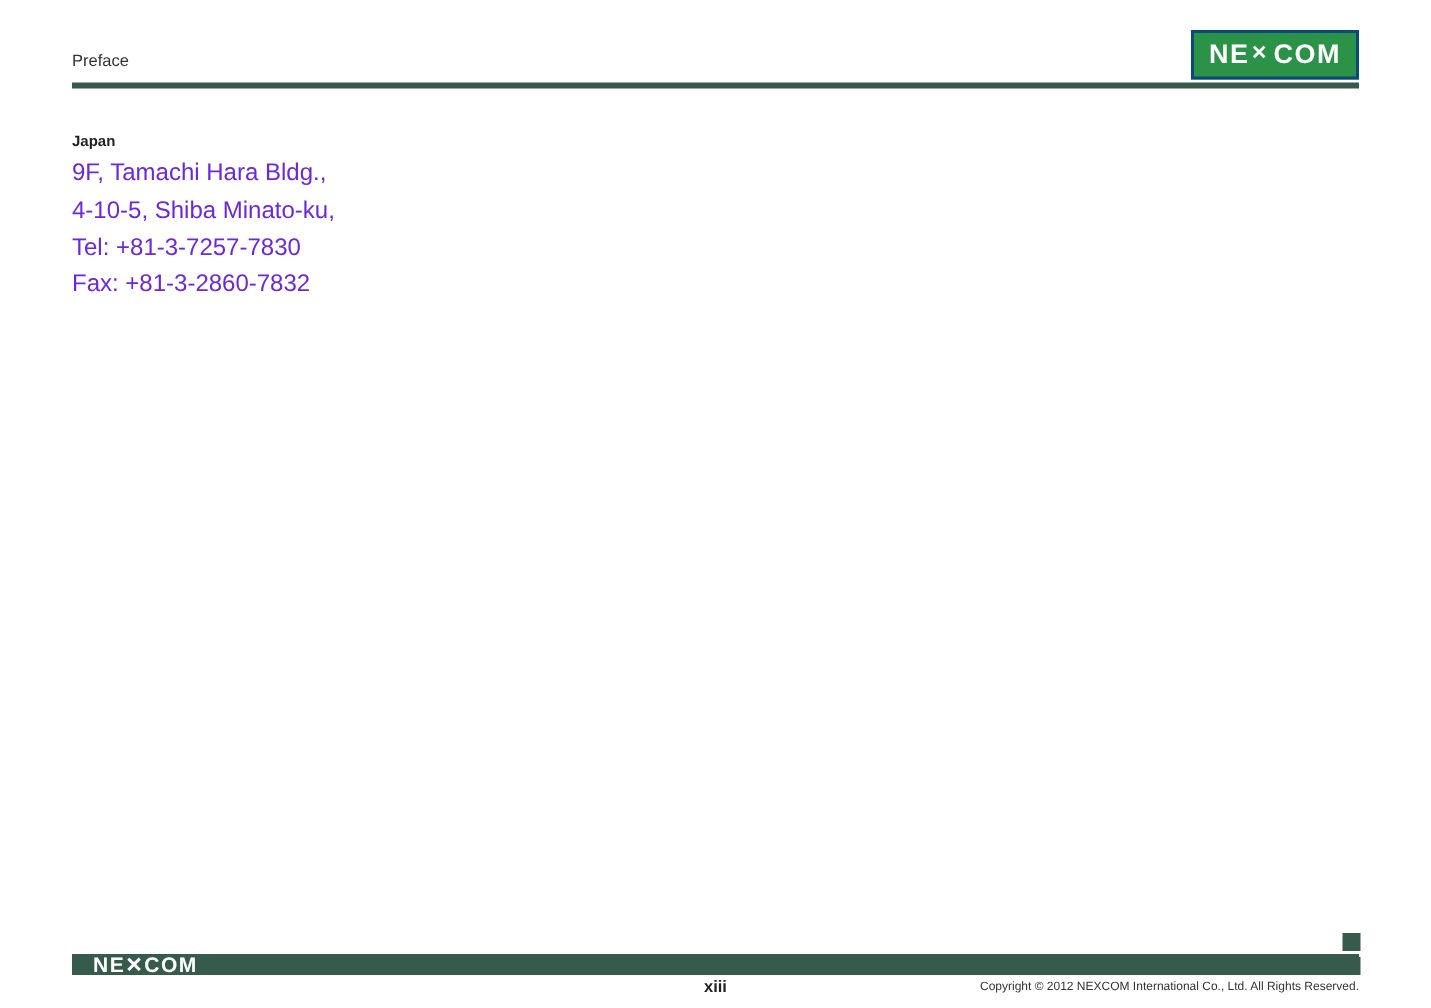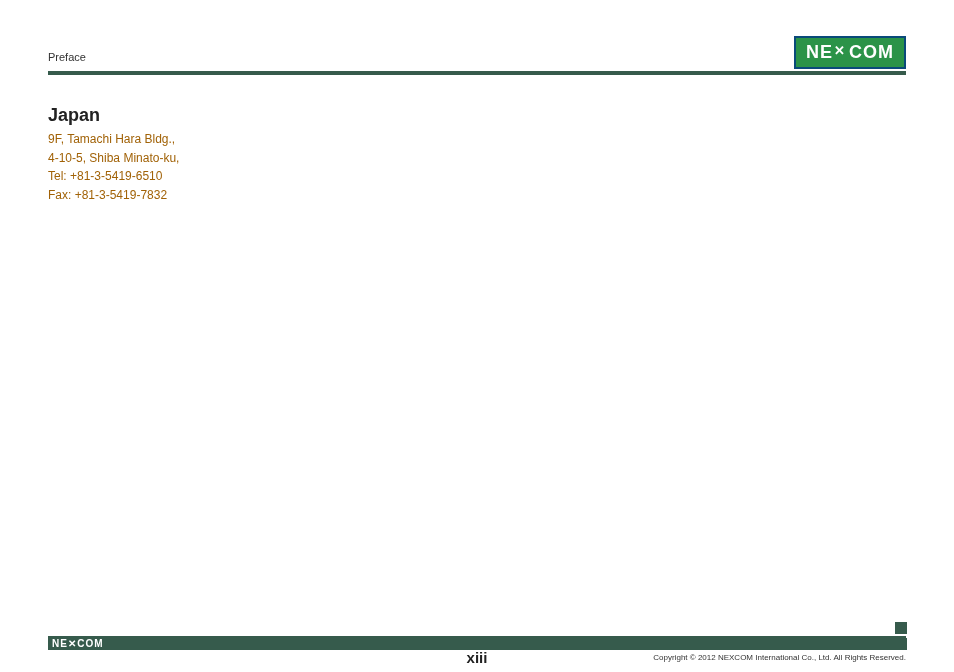--- a/index.html
+++ b/index.html
@@ -11,21 +11,21 @@
       width: 954px;
       height: 672px;
       font-family: Arial, Helvetica, sans-serif;
       background: #fff;
       position: relative;
     }
     .page-header {
       display: flex;
       justify-content: space-between;
       align-items: flex-end;
-      padding: 36px 48px 0 48px;
+      padding: 20px 48px 0 48px;
     }
     .header-label {
       font-size: 11px;
       color: #333;
       padding-bottom: 6px;
     }
     .logo-top {
       display: flex;
       align-items: center;
     }
@@ -58,49 +58,49 @@
     .header-rule {
       height: 4px;
       background: #365b4c;
       margin: 2px 48px 0 48px;
     }
     .content {
       padding: 30px 48px 0 48px;
     }
     .section-title {
       font-weight: bold;
-      font-size: 18px;
+      font-size: 10px;
       color: #222;
       margin-bottom: 4px;
     }
     .body-line {
-      font-size: 12px;
-      color: #a16207;
+      font-size: 16px;
+      color: #6d28d9;
       line-height: 1.55;
     }
     .footer {
       position: absolute;
       bottom: 0;
       left: 0;
       right: 0;
     }
     .footer-bar {
       height: 14px;
       background: #365b4c;
       margin: 0 48px;
       position: relative;
       display: flex;
       align-items: center;
     }
     .footer-logo {
       color: #fff;
-      font-size: 10px;
+      font-size: 14px;
       font-weight: bold;
       letter-spacing: 1px;
-      padding-left: 4px;
+      padding-left: 14px;
     }
     .footer-squares {
       position: absolute;
       right: -1px;
       top: -14px;
       width: 28px;
       height: 28px;
     }
     .sq {
       position: absolute;
@@ -118,21 +118,21 @@
       padding: 3px 48px 10px 48px;
       font-size: 8px;
       color: #333;
       position: relative;
     }
     .page-num {
       position: absolute;
       left: 50%;
       transform: translateX(-50%);
       font-weight: bold;
-      font-size: 15px;
+      font-size: 11px;
       color: #222;
     }
   </style>
 </head>
 <body>
 
 <div class="page-header">
   <div class="header-label">Preface</div>
   <div class="logo-top">
     <div class="logo-box">
@@ -141,22 +141,22 @@
         <span>COM</span>
     </div>
   </div>
 </div>
 <div class="header-rule"></div>
 
 <div class="content">
   <div class="section-title">Japan</div>
   <div class="body-line">9F, Tamachi Hara Bldg.,</div>
   <div class="body-line">4-10-5, Shiba Minato-ku,</div>
-  <div class="body-line">Tel: +81-3-5419-6510</div>
-  <div class="body-line">Fax: +81-3-5419-7832</div>
+  <div class="body-line">Tel: +81-3-7257-7830</div>
+  <div class="body-line">Fax: +81-3-2860-7832</div>
 </div>
 
 <div class="footer">
   <div class="footer-bar">
     <span class="footer-logo">
       <span>NE</span><span>✕</span><span>COM</span>
     </span>
     <div class="footer-squares">
       <div class="sq sq1"></div>
       <div class="sq sq2"></div>

